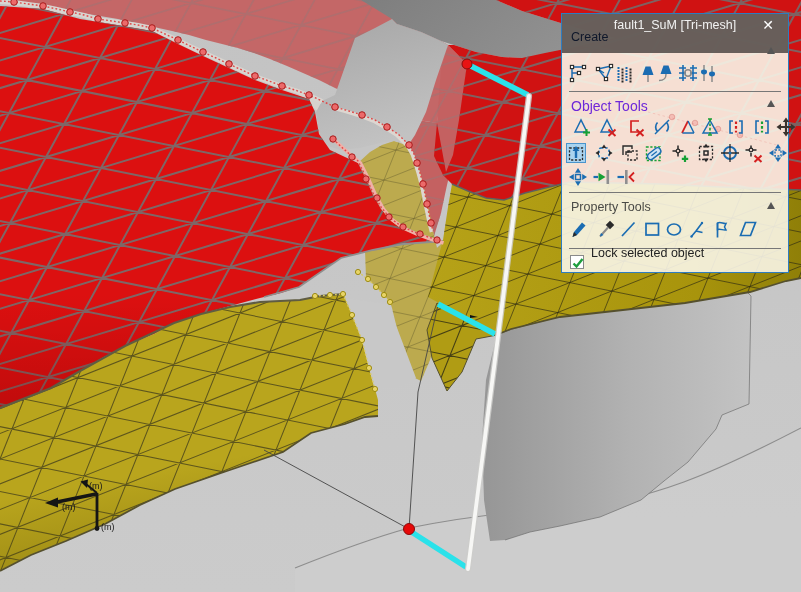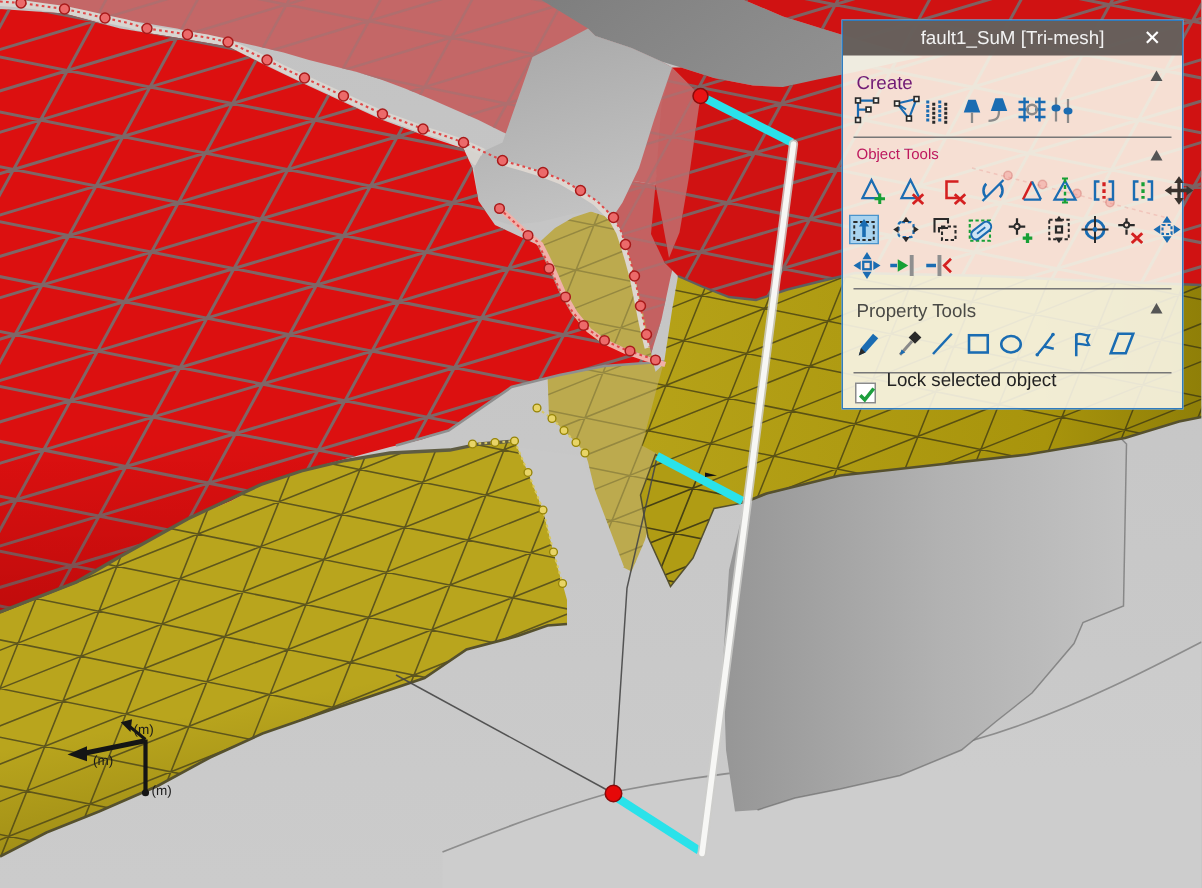--- a/index.html
+++ b/index.html
@@ -178,34 +178,34 @@
 <path d="M96,494 L57,502" stroke="#151515" stroke-width="3.5"></path>
 <polygon points="58,497.5 45,503 58,507.5" fill="#151515"></polygon>
 <path d="M97,493 L86,484" stroke="#151515" stroke-width="2"></path>
 <polygon points="88,479.5 80.5,481.5 87,488" fill="#151515"></polygon>
 <text x="89" y="489" font-family="Liberation Sans, sans-serif" font-size="9" fill="#1a1a1a">(m)</text>
 <text x="62" y="510" font-family="Liberation Sans, sans-serif" font-size="9" fill="#1a1a1a">(m)</text>
 <text x="101" y="530" font-family="Liberation Sans, sans-serif" font-size="9" fill="#1a1a1a">(m)</text>
 </svg>
 
 <div style="position:absolute;left:561px;top:13px;width:228px;height:260px;border:1.5px solid #2e7cc0;background:rgba(249,246,233,0.9);box-sizing:border-box;font-family:'Liberation Sans',sans-serif">
- <div style="position:absolute;left:0;top:0;width:100%;height:23px;background:rgba(84,76,73,0.88);color:#f2f2f2;font-size:12.5px;text-align:center;line-height:23px">fault1_SuM [Tri-mesh]
+ <div style="position:absolute;left:0;top:0;width:100%;height:39px;background:rgba(84,76,73,0.88);color:#f2f2f2;font-size:12.5px;text-align:center;line-height:23px">fault1_SuM [Tri-mesh]
   <span style="position:absolute;right:14px;top:0;font-size:14px;color:#fff">✕</span>
  </div>
 <svg style="position:absolute;left:0;top:0" width="227" height="259" viewBox="0 0 227 259">
   <path d="M86,98 L215,131" stroke="rgba(224,80,80,0.18)" stroke-width="1" stroke-dasharray="2.5,2.5" fill="none"></path>
   <circle cx="110" cy="103" r="2.8" fill="rgba(238,114,114,0.3)" stroke="rgba(173,29,29,0.22)"></circle>
   <circle cx="133" cy="109" r="2.8" fill="rgba(238,114,114,0.3)" stroke="rgba(173,29,29,0.22)"></circle>
   <circle cx="156" cy="115" r="2.8" fill="rgba(238,114,114,0.3)" stroke="rgba(173,29,29,0.22)"></circle>
   <circle cx="178" cy="121" r="2.8" fill="rgba(238,114,114,0.3)" stroke="rgba(173,29,29,0.22)"></circle>
  </svg>
- <div style="position:absolute;left:9px;top:34px;font-size:12.5px;color:#701a75">Create</div>
+ <div style="position:absolute;left:9px;top:16px;font-size:12.5px;color:#0f172a">Create</div>
  <div style="position:absolute;right:13px;top:33px;width:0;height:0;border-left:4.5px solid transparent;border-right:4.5px solid transparent;border-bottom:7px solid #555"></div>
  <div style="position:absolute;left:7px;right:7px;top:77px;height:1px;background:#777"></div>
- <div style="position:absolute;left:9px;top:84px;font-size:10px;color:#be185d">Object Tools</div>
+ <div style="position:absolute;left:9px;top:84px;font-size:14px;color:#6d28d9">Object Tools</div>
  <div style="position:absolute;right:13px;top:86px;width:0;height:0;border-left:4.5px solid transparent;border-right:4.5px solid transparent;border-bottom:7px solid #555"></div>
  <div style="position:absolute;left:7px;right:7px;top:178px;height:1px;background:#777"></div>
  <div style="position:absolute;left:9px;top:186px;font-size:12.5px;color:#4a4a46">Property Tools</div>
  <div style="position:absolute;right:13px;top:188px;width:0;height:0;border-left:4.5px solid transparent;border-right:4.5px solid transparent;border-bottom:7px solid #555"></div>
  <div style="position:absolute;left:7px;right:7px;top:234px;height:1px;background:#777"></div>
  <div style="position:absolute;left:8px;top:241px;width:14px;height:14px;background:#fff;border:1px solid #8a8a8a">
    <svg width="14" height="14" viewBox="0 0 14 14">
           <path d="M2.5,7.5 L5.5,10.5 L11.5,3" stroke="#1e9e3e" stroke-width="2.4" fill="none"></path>
         </svg>
  </div>

